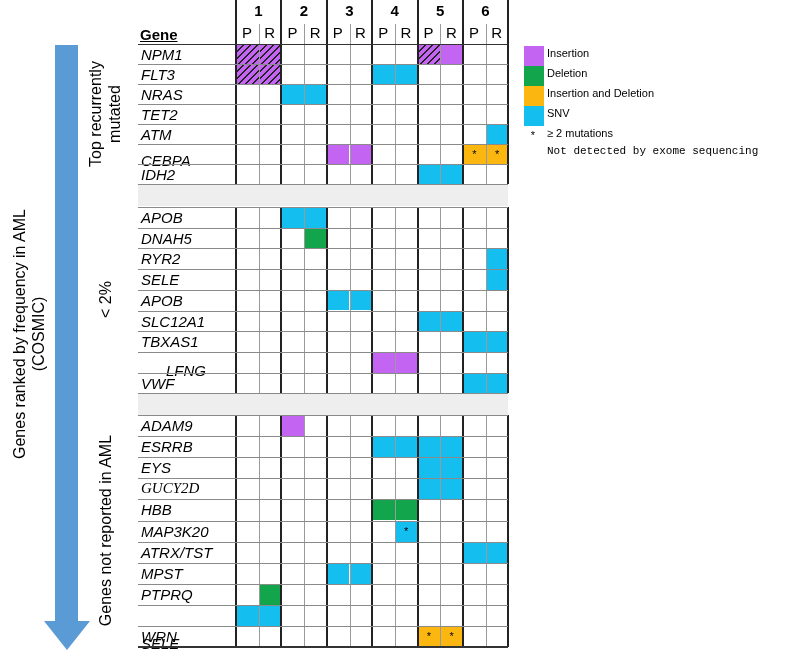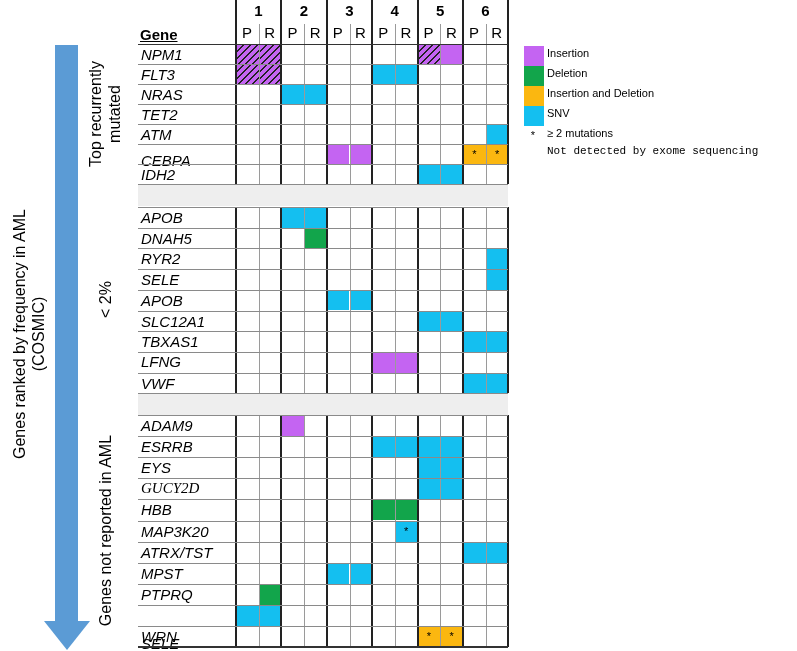--- a/index.html
+++ b/index.html
@@ -114,21 +114,21 @@
     <div class="cell" style="left: 485.7px; top: 269.1px; width: 22.7px; height: 20.7px; background-color: rgb(20, 191, 240);"></div>
     <div class="gene-label" style="top: 291.8px;">APOB</div>
     <div class="cell" style="left: 326.8px; top: 289.8px; width: 22.7px; height: 20.7px; background-color: rgb(20, 191, 240);"></div>
     <div class="cell" style="left: 349.5px; top: 289.8px; width: 22.7px; height: 20.7px; background-color: rgb(20, 191, 240);"></div>
     <div class="gene-label" style="top: 312.5px;">SLC12A1</div>
     <div class="cell" style="left: 417.6px; top: 310.5px; width: 22.7px; height: 20.7px; background-color: rgb(20, 191, 240);"></div>
     <div class="cell" style="left: 440.3px; top: 310.5px; width: 22.7px; height: 20.7px; background-color: rgb(20, 191, 240);"></div>
     <div class="gene-label" style="top: 333.2px;">TBXAS1</div>
     <div class="cell" style="left: 463px; top: 331.2px; width: 22.7px; height: 20.7px; background-color: rgb(20, 191, 240);"></div>
     <div class="cell" style="left: 485.7px; top: 331.2px; width: 22.7px; height: 20.7px; background-color: rgb(20, 191, 240);"></div>
-    <div class="gene-label" style="top: 353px;">LFNG</div>
+    <div class="gene-label" style="top: 362px; margin-left: 25px;">LFNG</div>
     <div class="cell" style="left: 372.2px; top: 351.9px; width: 22.7px; height: 20.7px; background-color: rgb(196, 100, 242);"></div>
     <div class="cell" style="left: 394.9px; top: 351.9px; width: 22.7px; height: 20.7px; background-color: rgb(196, 100, 242);"></div>
     <div class="gene-label" style="top: 374.6px;">VWF</div>
     <div class="cell" style="left: 463px; top: 372.6px; width: 22.7px; height: 20.7px; background-color: rgb(20, 191, 240);"></div>
     <div class="cell" style="left: 485.7px; top: 372.6px; width: 22.7px; height: 20.7px; background-color: rgb(20, 191, 240);"></div>
     <div class="vline thick" style="left: 235px; top: 207px; height: 186.3px;"></div>
     <div class="vline" style="left: 258.7px; top: 207px; height: 186.3px;"></div>
     <div class="vline thick" style="left: 280.4px; top: 207px; height: 186.3px;"></div>
     <div class="vline" style="left: 304.1px; top: 207px; height: 186.3px;"></div>
     <div class="vline thick" style="left: 325.8px; top: 207px; height: 186.3px;"></div>

